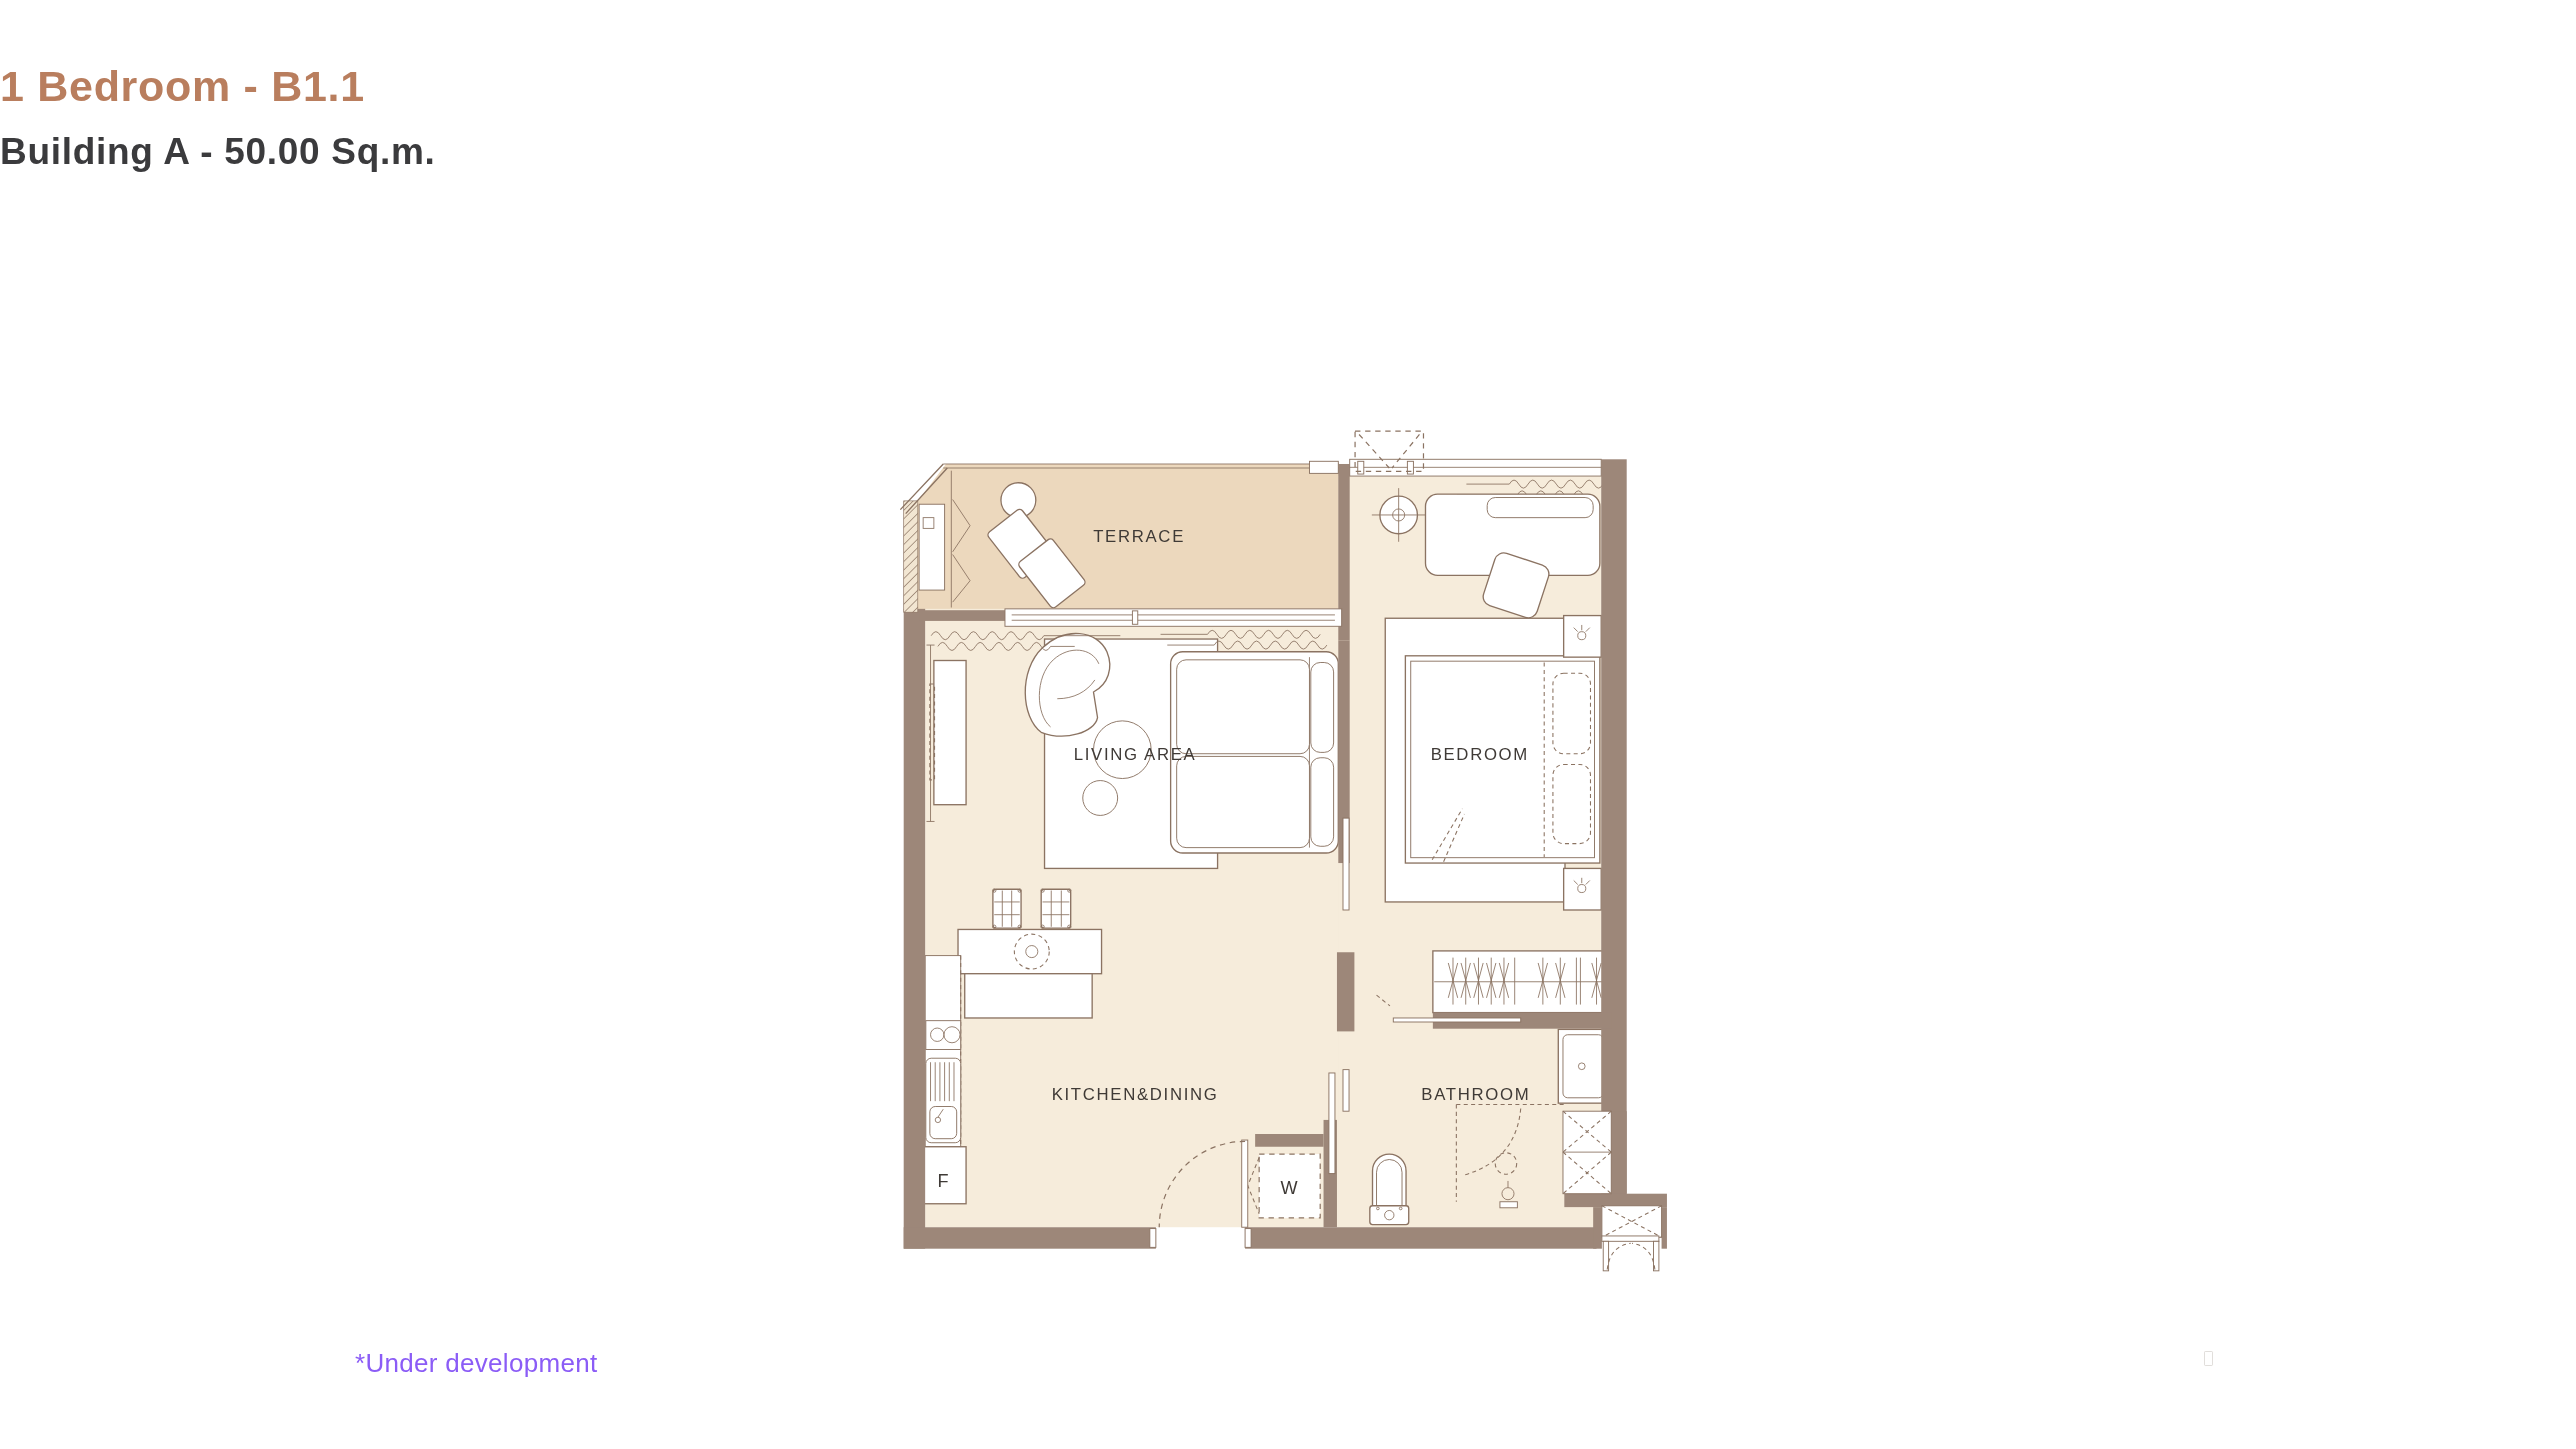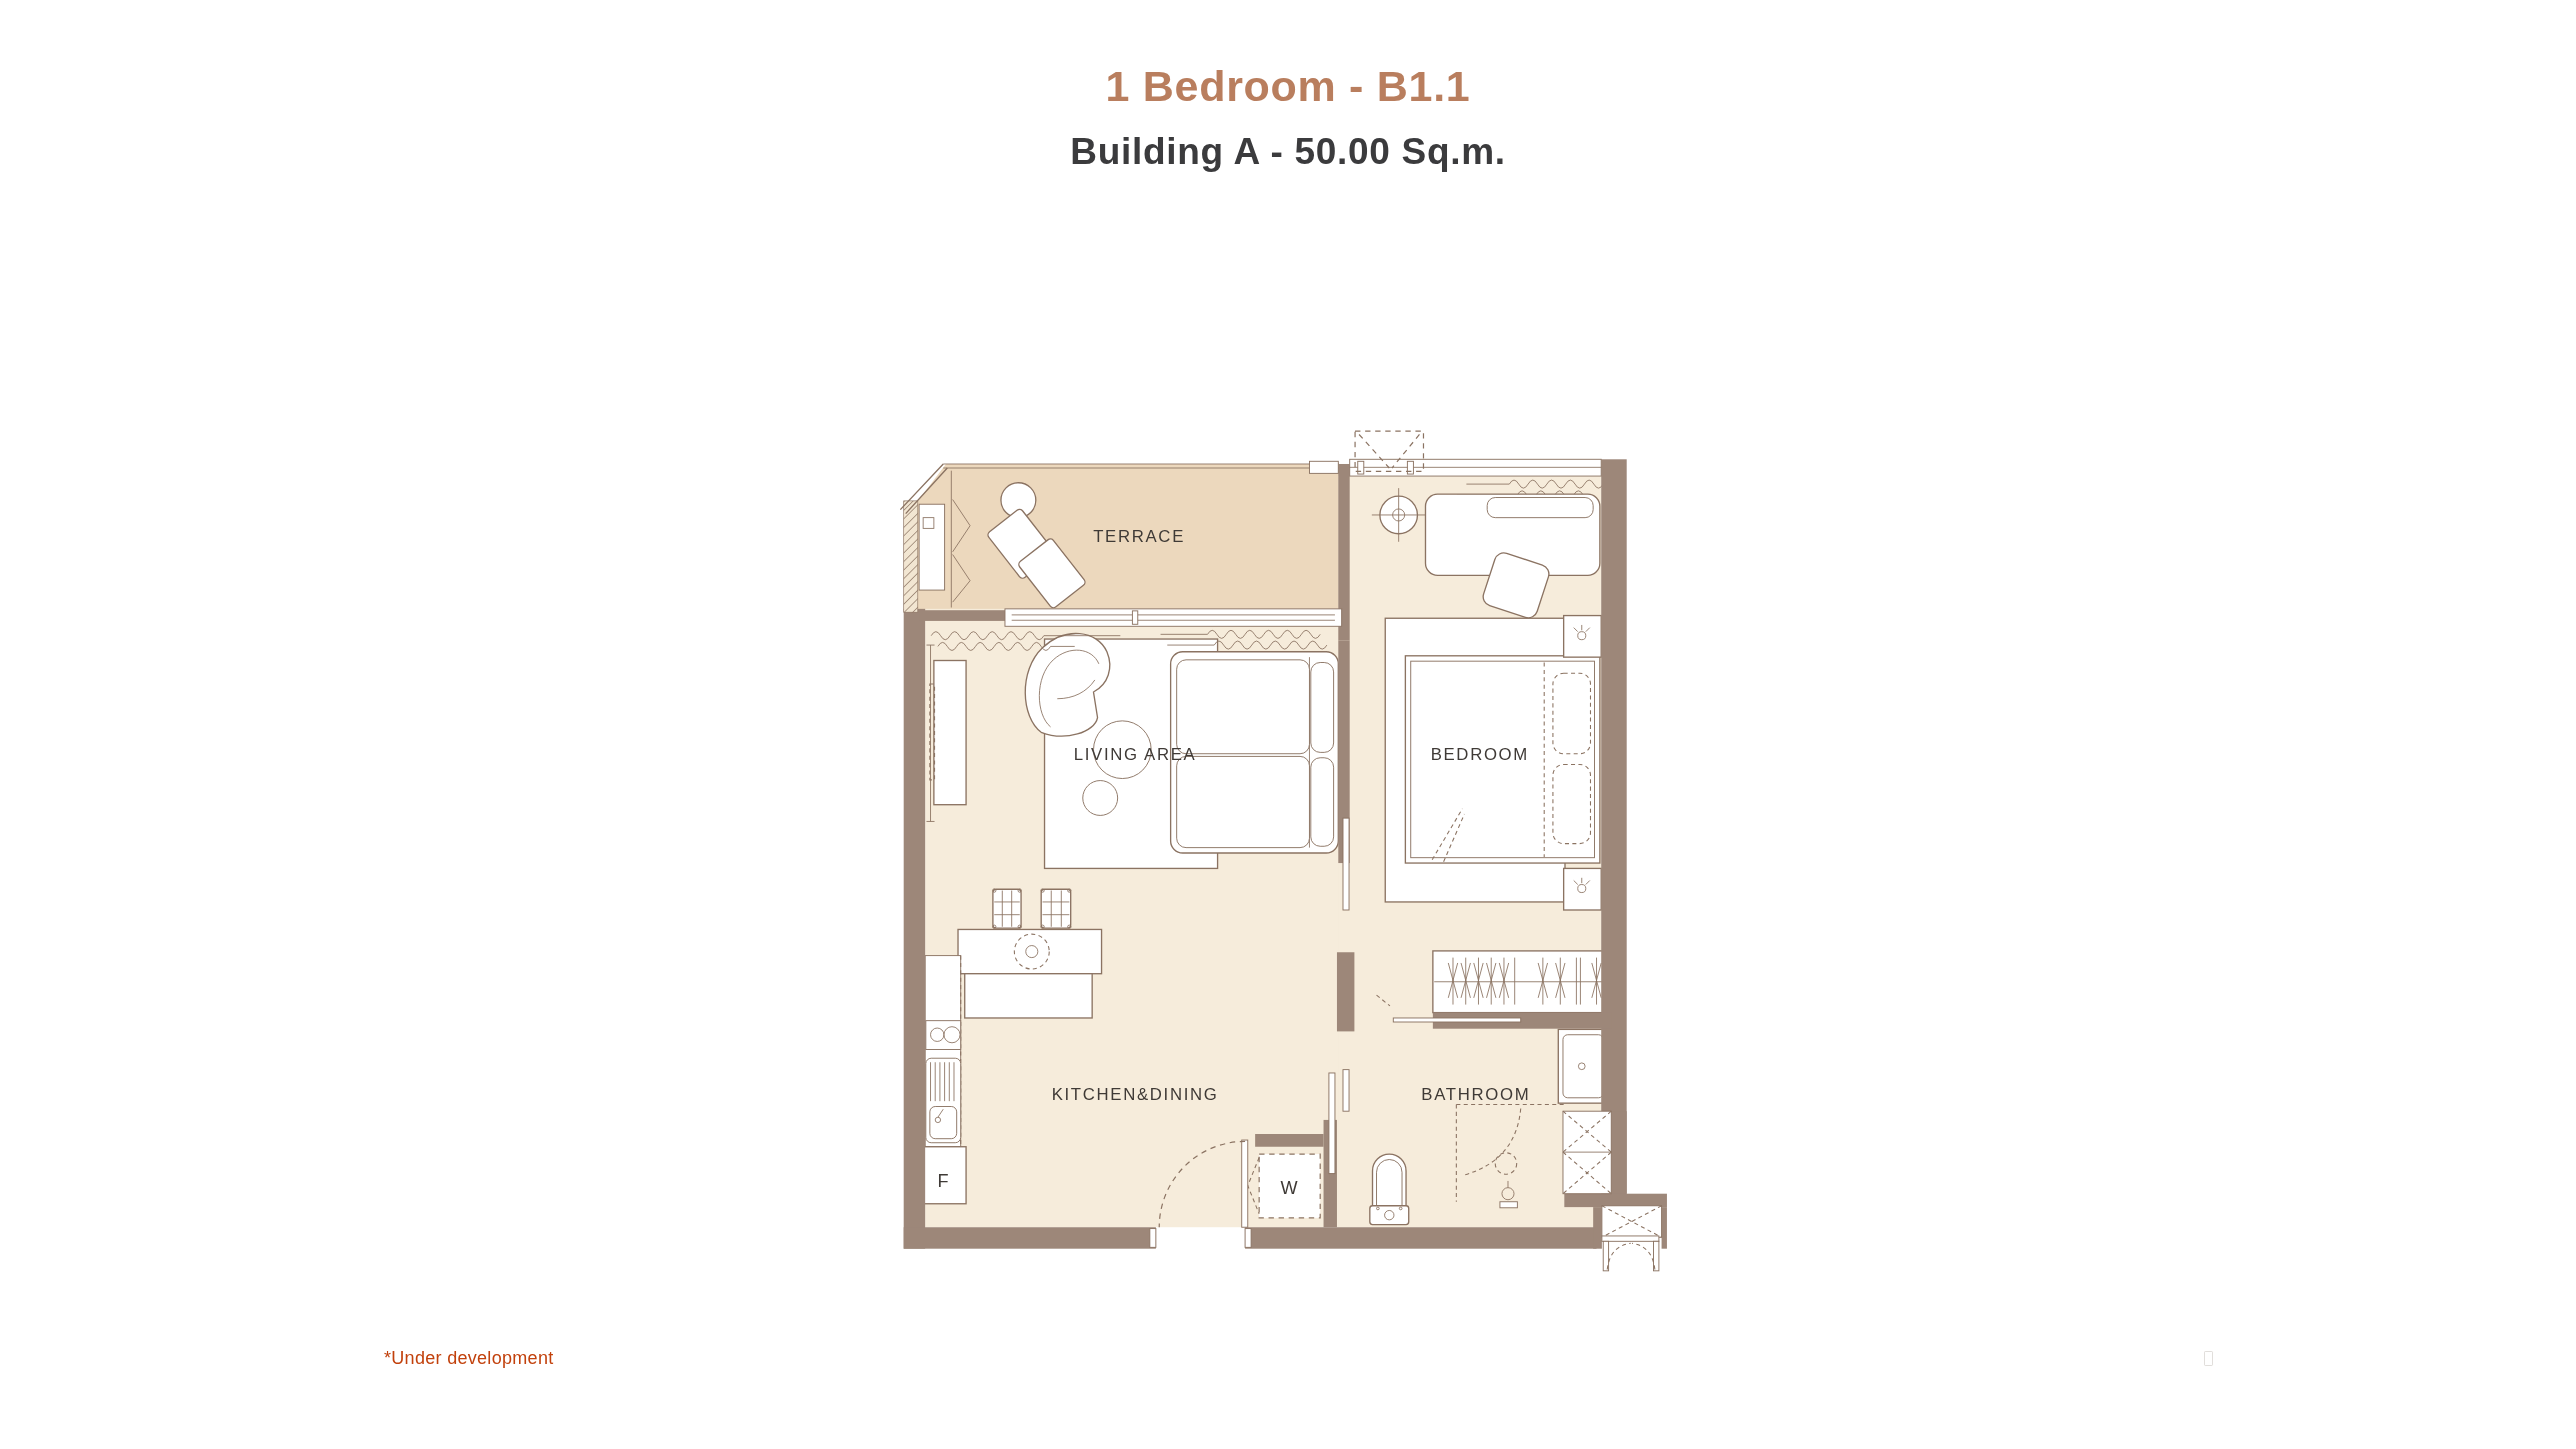--- a/index.html
+++ b/index.html
@@ -1,21 +1,21 @@
 <!DOCTYPE html>
 <html style="font-size:10.7px"><head>
 <meta charset="utf-8">
 <style>
   html,body{margin:0;padding:0;background:#ffffff;}
   .page{position:relative;width:2576px;height:1449px;background:#ffffff;overflow:hidden;
         font-family:"Liberation Sans",sans-serif;}
-  .hdr{position:absolute;left:0;right:0;text-align:center;}
+  .hdr{position:absolute;left:0;right:0;text-align:left;}
   .title{top:62px;font-size:43px;font-weight:bold;color:#b97e5e;letter-spacing:0.7px;}
   .subtitle{top:131px;font-size:37px;font-weight:bold;color:#3b3b3d;letter-spacing:0.7px;}
-  .footnote{position:absolute;left:384px;top:1348px;font-size:18px;color:#c2410c;letter-spacing:0.3px;}
+  .footnote{position:absolute;left:355px;top:1348px;font-size:26px;color:#8b5cf6;letter-spacing:0.3px;}
   .plan{position:absolute;left:899px;top:429px;width:778px;height:852px;}
   .artifact{position:absolute;left:2204px;top:1351px;width:6.7px;height:13.4px;border:1.3px solid #c9c3bd;
             opacity:.55;border-radius:1.3px;}
   
   .wall{fill:#9d8779;stroke:none;}
   .furn{fill:#ffffff;stroke:#8b7362;stroke-width:2;}
   .furn-thin{fill:#ffffff;stroke:#8b7362;stroke-width:1.4;}
   .ln{stroke:#8b7362;stroke-width:2;fill:none;}
   .thin{stroke:#8b7362;stroke-width:1.3;fill:none;}
   .dash{stroke:#8b7362;stroke-width:1.8;fill:none;stroke-dasharray:8 7;}

